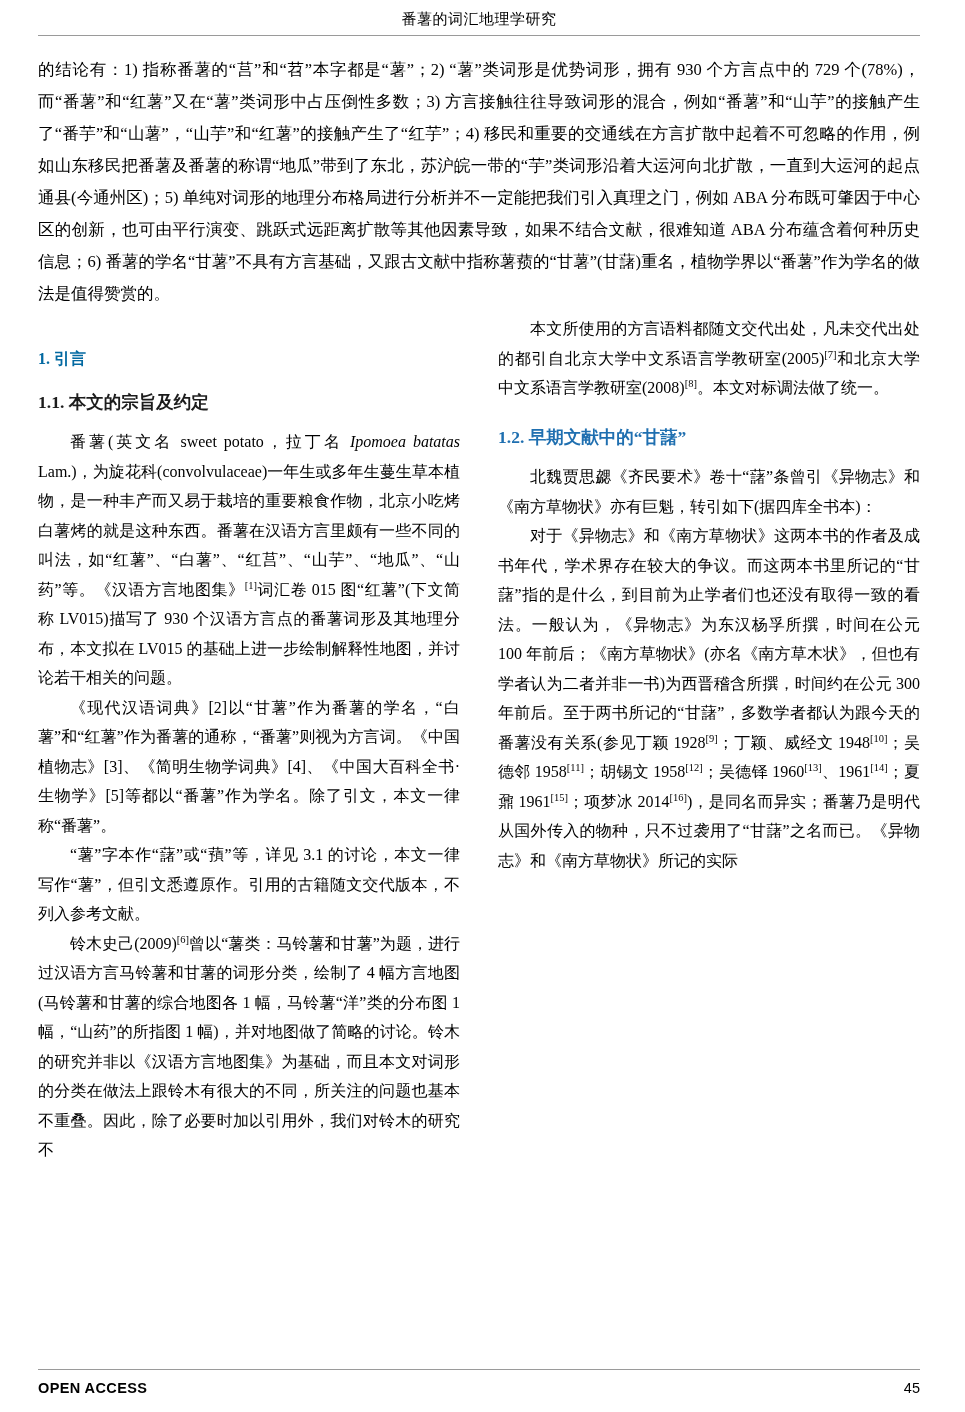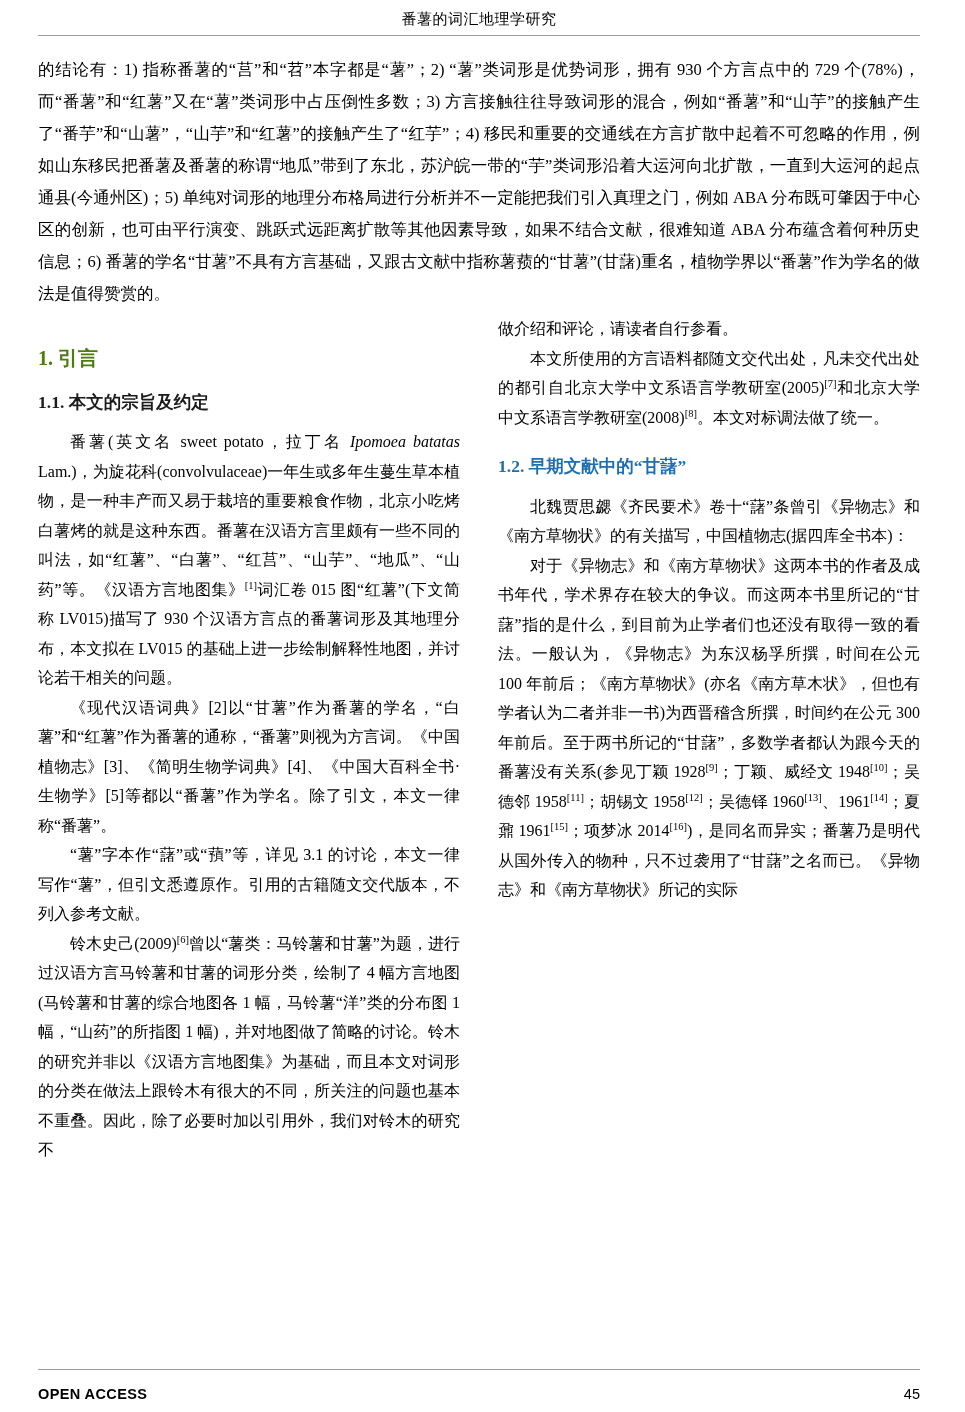--- a/index.html
+++ b/index.html
@@ -51,23 +51,23 @@
     font-size: 16.5px;
     line-height: 30px;
   }
   .kw-label {
     color: #1f6fb0;
     font-weight: bold;
   }
 
   
   .sec-h1 {
-    font-size: 20px;
+    font-size: 16px;
     font-weight: bold;
-    color: #4d7c0f;
+    color: #0369a1;
     margin: 30px 0 14px 0;
   }
   .sec-h2 {
     font-size: 17.5px;
     font-weight: bold;
     color: #1c1c1c;
     margin: 6px 0 10px 0;
   }
   .sec-h2.blue {
     color: #1f6fb0;
@@ -112,21 +112,21 @@
   }
   .ital {
     font-style: italic;
   }
 
   
   .footer {
     position: absolute;
     left: 38px;
     right: 38px;
-    bottom: 10px;
+    bottom: 16px;
     display: flex;
     justify-content: space-between;
     align-items: flex-end;
     font-size: 14px;
   }
   .footer .oa {
     font-family: "Liberation Sans", sans-serif;
     font-weight: bold;
     letter-spacing: 0.4px;
     font-size: 14.5px;
@@ -164,24 +164,23 @@
       <div class="sec-h1">1.  引言</div>
       <div class="sec-h2">1.1.  本文的宗旨及约定</div>
       <p>番薯(英文名 <span class="lat">sweet potato</span>，拉丁名 <span class="ital">Ipomoea batatas</span> <span class="lat">Lam.</span>)，为旋花科(<span class="lat">convolvulaceae</span>)一年生或多年生蔓生草本植物，是一种丰产而又易于栽培的重要粮食作物，北京小吃烤白薯烤的就是这种东西。番薯在汉语方言里颇有一些不同的叫法，如“红薯”、“白薯”、“红莒”、“山芋”、“地瓜”、“山药”等。《汉语方言地图集》<sup>[1]</sup>词汇卷 015 图“红薯”(下文简称 LV015)描写了 930 个汉语方言点的番薯词形及其地理分布，本文拟在 LV015 的基础上进一步绘制解释性地图，并讨论若干相关的问题。</p>
       <p>《现代汉语词典》[2]以“甘薯”作为番薯的学名，“白薯”和“红薯”作为番薯的通称，“番薯”则视为方言词。《中国植物志》[3]、《简明生物学词典》[4]、《中国大百科全书·生物学》[5]等都以“番薯”作为学名。除了引文，本文一律称“番薯”。</p>
       <p>“薯”字本作“藷”或“蕷”等，详见 3.1 的讨论，本文一律写作“薯”，但引文悉遵原作。引用的古籍随文交代版本，不列入参考文献。</p>
       <p>铃木史己(2009)<sup>[6]</sup>曾以“薯类：马铃薯和甘薯”为题，进行过汉语方言马铃薯和甘薯的词形分类，绘制了 4 幅方言地图(马铃薯和甘薯的综合地图各 1 幅，马铃薯“洋”类的分布图 1 幅，“山药”的所指图 1 幅)，并对地图做了简略的讨论。铃木的研究并非以《汉语方言地图集》为基础，而且本文对词形的分类在做法上跟铃木有很大的不同，所关注的问题也基本不重叠。因此，除了必要时加以引用外，我们对铃木的研究不</p>
     </div>
 
     <div class="col">
       <div class="col-left-head-spacer"></div>
-      <p class="noindent">做介绍和评论，请读者自行参看。</p>
       <p>本文所使用的方言语料都随文交代出处，凡未交代出处的都引自北京大学中文系语言学教研室(2005)<sup>[7]</sup>和北京大学中文系语言学教研室(2008)<sup>[8]</sup>。本文对标调法做了统一。</p>
       <div class="sec-h2 blue">1.2.  早期文献中的“甘藷”</div>
-      <p>北魏贾思勰《齐民要术》卷十“藷”条曾引《异物志》和《南方草物状》的有关描写，中国植物志(据四库全书本)：</p>
+      <p>北魏贾思勰《齐民要术》卷十“藷”条曾引《异物志》和《南方草物状》亦有巨魁，转引如下(据四库全书本)：</p>
       <p>对于《异物志》和《南方草物状》这两本书的作者及成书年代，学术界存在较大的争议。而这两本书里所记的“甘藷”指的是什么，到目前为止学者们也还没有取得一致的看法。一般认为，《异物志》为东汉杨孚所撰，时间在公元 100 年前后；《南方草物状》(亦名《南方草木状》，但也有学者认为二者并非一书)为西晋稽含所撰，时间约在公元 300 年前后。至于两书所记的“甘藷”，多数学者都认为跟今天的番薯没有关系(参见丁颖 1928<sup>[9]</sup>；丁颖、威经文 1948<sup>[10]</sup>；吴德邻 1958<sup>[11]</sup>；胡锡文 1958<sup>[12]</sup>；吴德铎 1960<sup>[13]</sup>、1961<sup>[14]</sup>；夏鼐 1961<sup>[15]</sup>；项梦冰 2014<sup>[16]</sup>)，是同名而异实；番薯乃是明代从国外传入的物种，只不过袭用了“甘藷”之名而已。《异物志》和《南方草物状》所记的实际</p>
     </div>
 
   </div>
 
   <div class="footer-rule"></div>
   <div class="footer">
     <div class="oa">OPEN ACCESS</div>
     <div class="pg">45</div>
   </div>

